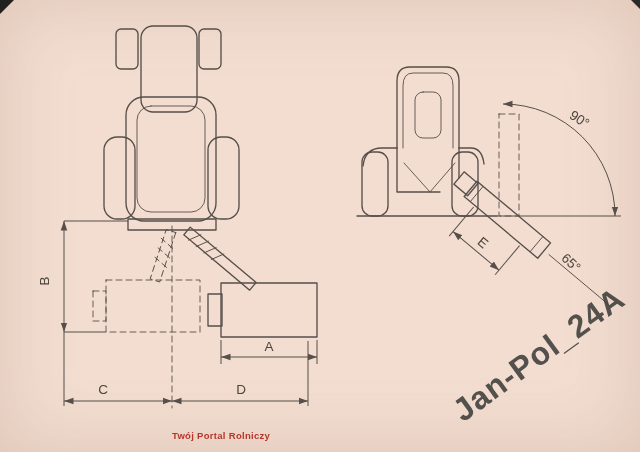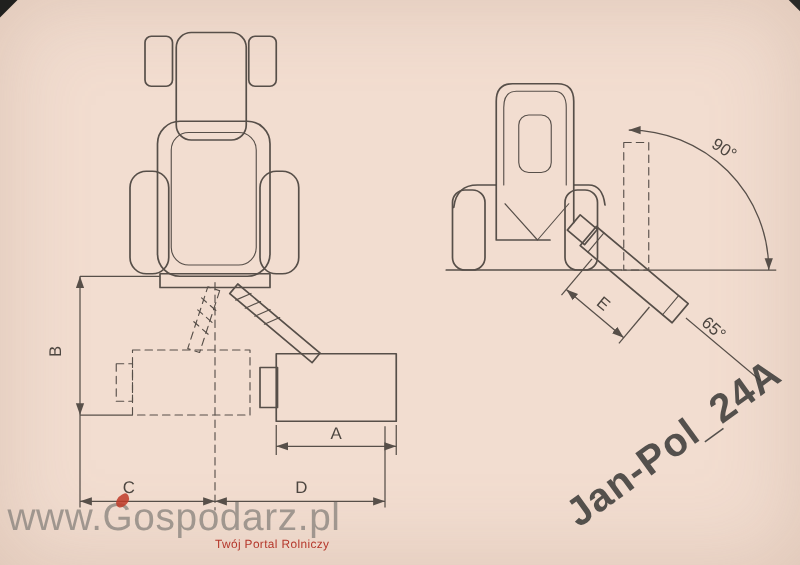--- a/index.html
+++ b/index.html
@@ -10,21 +10,21 @@
   .draw{fill:none;stroke:#574f49;stroke-width:1.35;stroke-linecap:round;stroke-linejoin:round}
   .dim{fill:none;stroke:#574f49;stroke-width:1}
   .dashed{stroke-dasharray:6 4}
   .thin{stroke-width:.9}
   text.lab{fill:#4d4640;font-size:13.5px;font-family:"Liberation Sans",sans-serif;text-anchor:middle}
   marker path{fill:#574f49}
   .corner-tl{position:absolute;left:0;top:0;width:0;height:0;border-top:14px solid #20201e;border-right:14px solid transparent}
   .corner-tr{position:absolute;right:0;top:0;width:0;height:0;border-top:9px solid #2a2a28;border-left:9px solid transparent}
   .wm-site{position:absolute;left:6px;top:396px;font-size:31px;letter-spacing:.5px;color:rgba(140,134,128,.8)}
   .leaf{position:absolute;left:86px;top:0;width:12px;height:9px;background:#bf3a28;border-radius:70% 30% 65% 35%;transform:rotate(-28deg);opacity:.85}
-  .wm-tagline{position:absolute;left:172px;top:430px;font-size:9.5px;font-weight:400;color:#b5372b;letter-spacing:.3px}
+  .wm-tagline{position:absolute;left:172px;top:430px;font-size:9.5px;font-weight:700;color:#b5372b;letter-spacing:.3px}
   .wm-brand{position:absolute;left:424px;top:336px;width:230px;text-align:center;font-size:32px;font-weight:700;color:rgba(62,60,58,.88);transform:rotate(-36deg);letter-spacing:1px}
 </style>
 </head>
 <body>
 
 <div class="canvas">
  <svg width="640" height="452" viewBox="0 0 640 452">
   <defs>
     <marker id="aE" markerWidth="11" markerHeight="9" refX="9.5" refY="4" orient="auto" markerUnits="userSpaceOnUse">
           <path d="M0,0.7 L9.5,4 L0,7.3 Z"></path>
@@ -121,19 +121,15 @@
     <line class="dim" x1="497" y1="216" x2="621" y2="216"></line>
     <path class="dim" d="M503,104 A112,112 0 0 1 615,216" marker-start="url(#aS)" marker-end="url(#aE)"></path>
     <text class="lab" x="577" y="123" transform="rotate(33 577 123)">90°</text>
     <text class="lab" x="568" y="266" transform="rotate(42 568 266)">65°</text>
   </g>
  </svg>
 
  <div class="corner-tl"></div>
  <div class="corner-tr"></div>
 
- <div class="wm-site">
-   <span>www.Gospodarz.pl</span>
-   <i class="leaf"></i>
- </div>
  <div class="wm-tagline">Twój Portal Rolniczy</div>
  <div class="wm-brand">Jan-Pol_24A</div>
 </div>
 
 </body></html>

